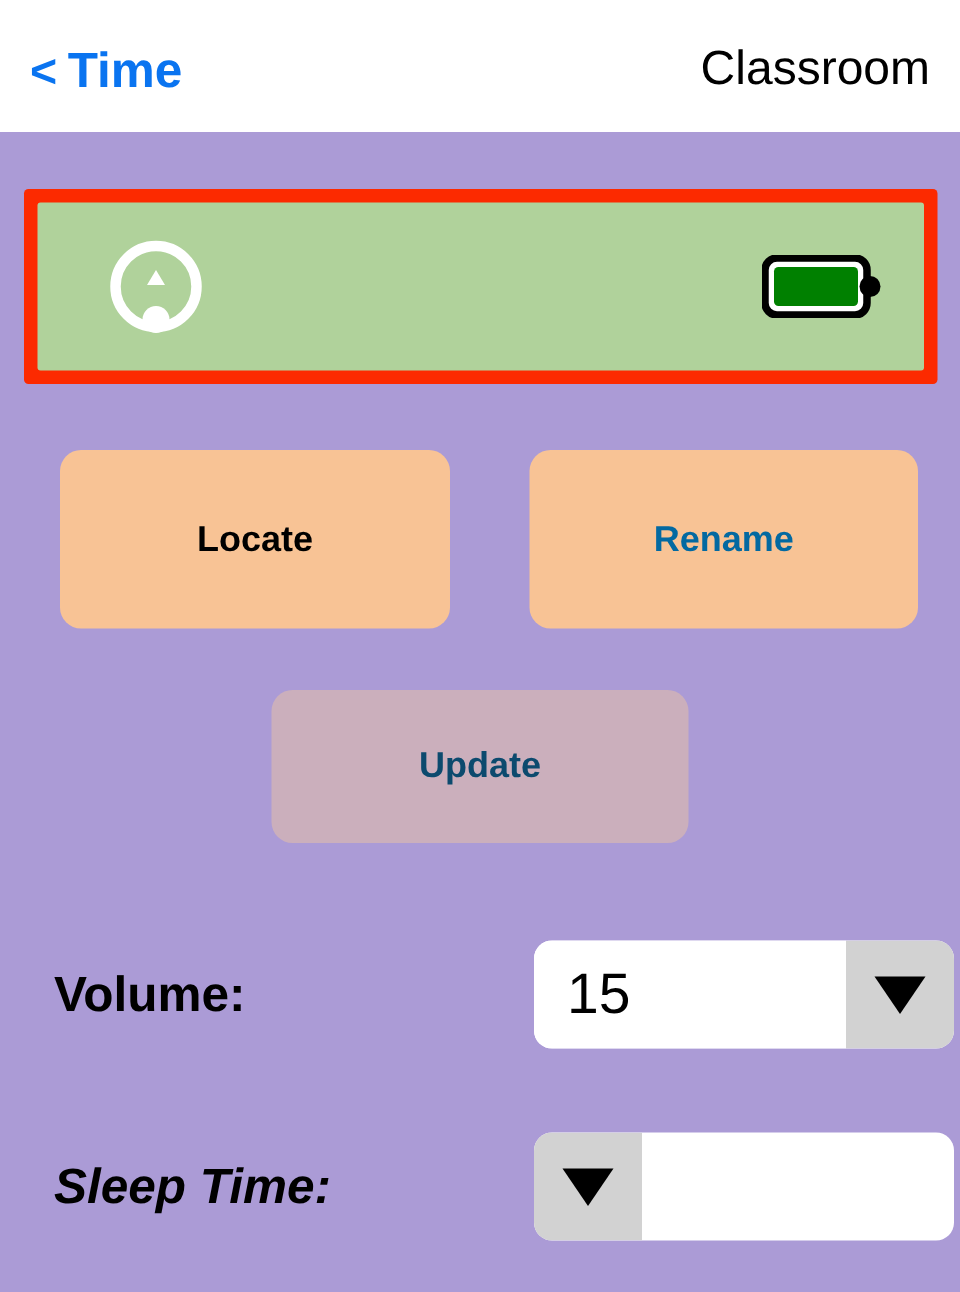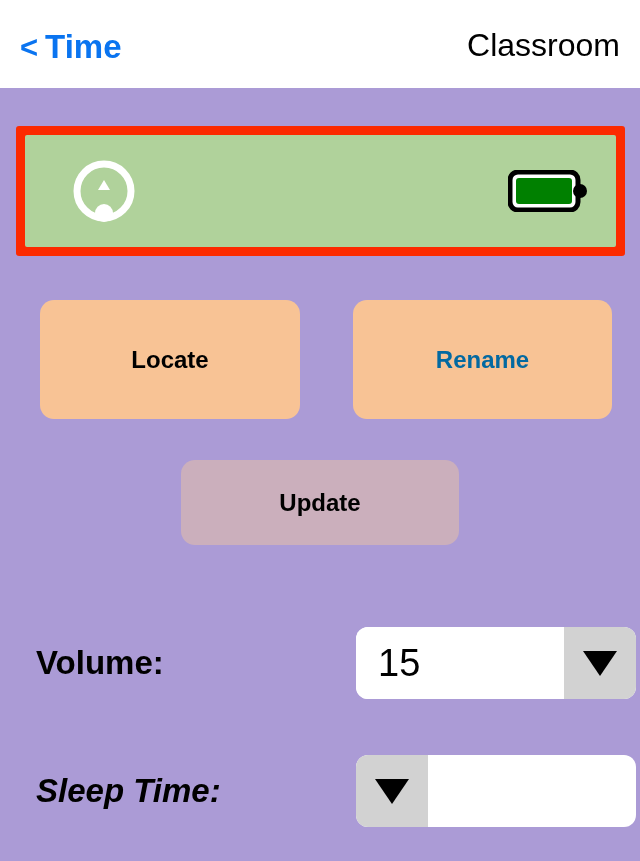--- a/index.html
+++ b/index.html
@@ -128,23 +128,23 @@
     width: 259px;
     height: 119px;
     background: #f8c395;
     color: #0369a1;
     margin-left: 12px;
   }
   .btn-update {
     left: 181px;
     top: 460px;
     width: 278px;
-    height: 85px;
+    height: 102px;
     background: #cbafbc;
-    color: #000000;
+    color: #0c4a6e;
     cursor: default;
   }
 
   
   .setting-row {
     position: absolute;
     left: 16px;
     width: 640px;
     height: 72px;
   }

